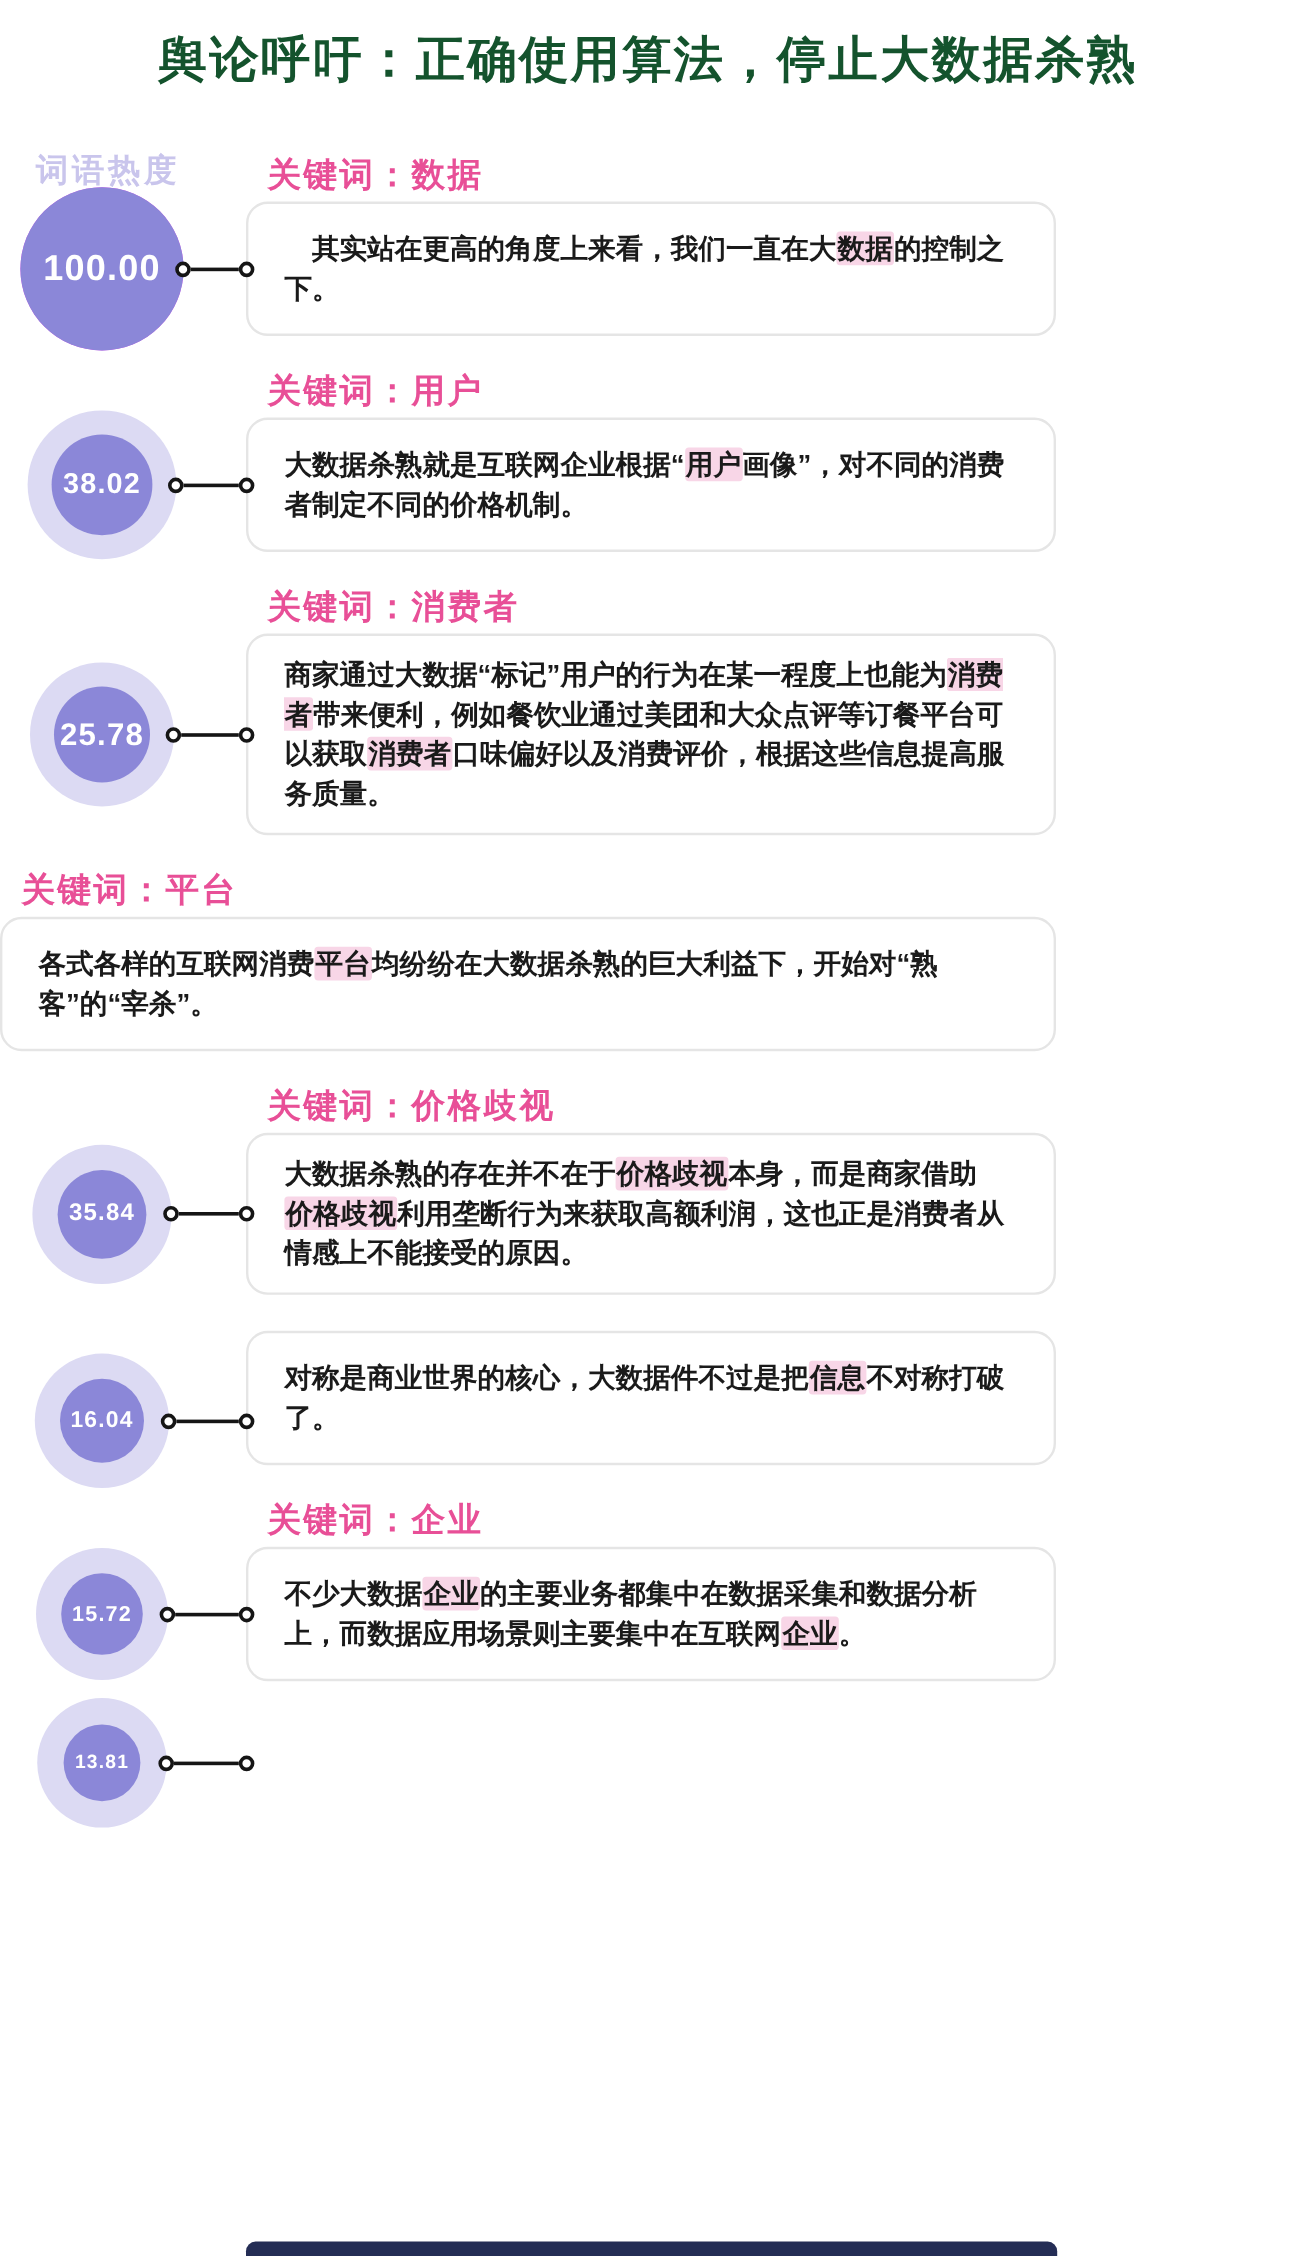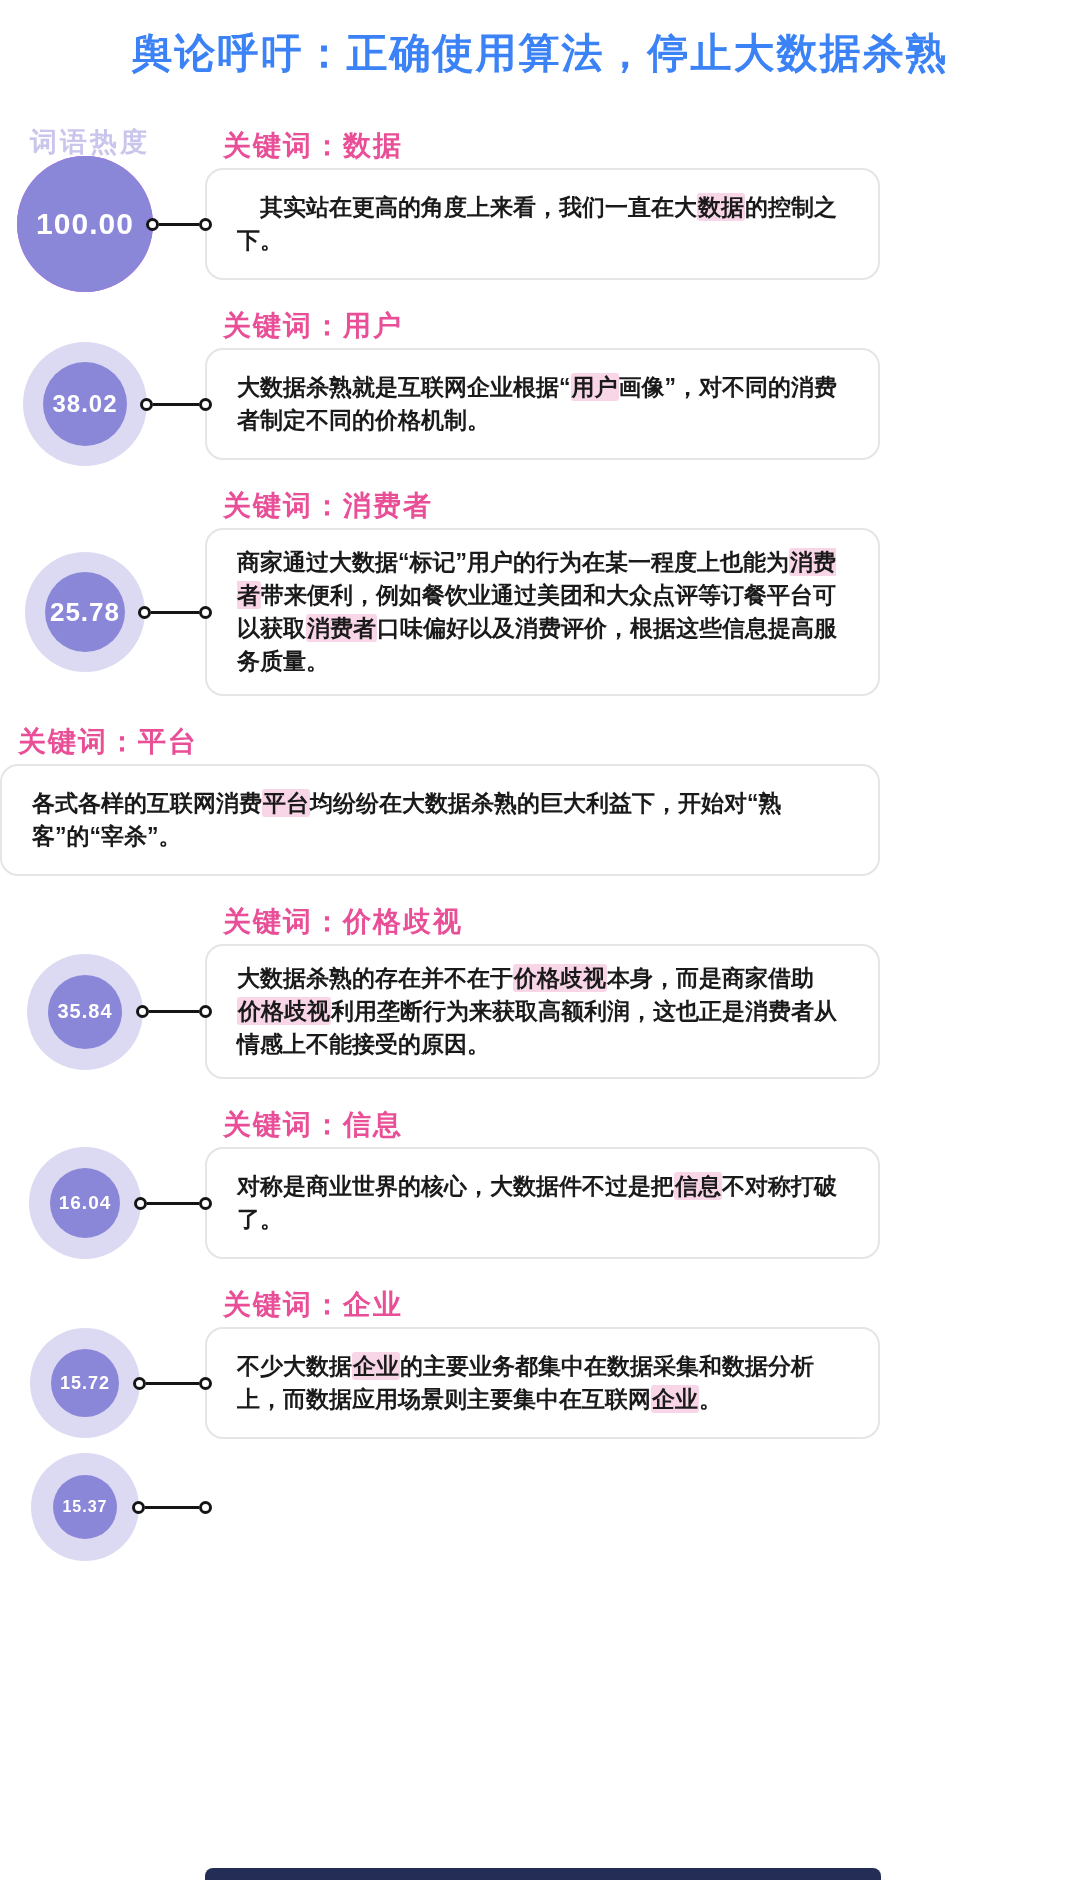--- a/index.html
+++ b/index.html
@@ -16,21 +16,22 @@
   }
 
   .title {
     margin: 0;
     padding-top: 28px;
     text-align: center;
     font-size: 41px;
     line-height: 50px;
     font-weight: 900;
     letter-spacing: 2px;
-    color: #3b82f6;
+    color: #14532d;
+    font-family: Liberation Mono, monospace;
   }
 
   .legend {
     position: absolute;
     top: 124px;
     left: 30px;
     font-size: 27px;
     font-weight: 800;
     letter-spacing: 3px;
     color: var(--legend-color, #c9c5ec);
@@ -244,21 +245,20 @@
           </div>
         </div>
         <div class="connector" style="left: 134px;">
           <span class="ring"></span>
           <span class="line"></span>
           <span class="ring"></span>
         </div>
       </div>
     </div>
     <div class="content-col">
-      <h2 class="keyword">关键词：信息</h2>
       <div class="card">
         <p class="card-text"><span>对称是商业世界的核心，大数据件不过是把</span><span class="hl">信息</span><span>不对称打破了。</span></p>
       </div>
     </div>
   </section>
 
   <section class="row">
     <div class="bubble-col">
       <div class="bubble-spacer"></div>
       <div class="bubble-area">
@@ -281,21 +281,21 @@
       </div>
     </div>
   </section>
 
   <section class="row">
     <div class="bubble-col">
       <div class="bubble-spacer"></div>
       <div class="bubble-area">
         <div class="bubble-outer" style="height: 108px; width: 108px;">
           <div class="bubble-inner" style="height: 64px; width: 64px; font-size: 16px;">
-            <span class="bubble-value">15.37</span>
+            <span class="bubble-value">13.81</span>
           </div>
         </div>
         <div class="connector" style="left: 132px;">
           <span class="ring"></span>
           <span class="line"></span>
           <span class="ring"></span>
         </div>
       </div>
     </div>
   </section>

